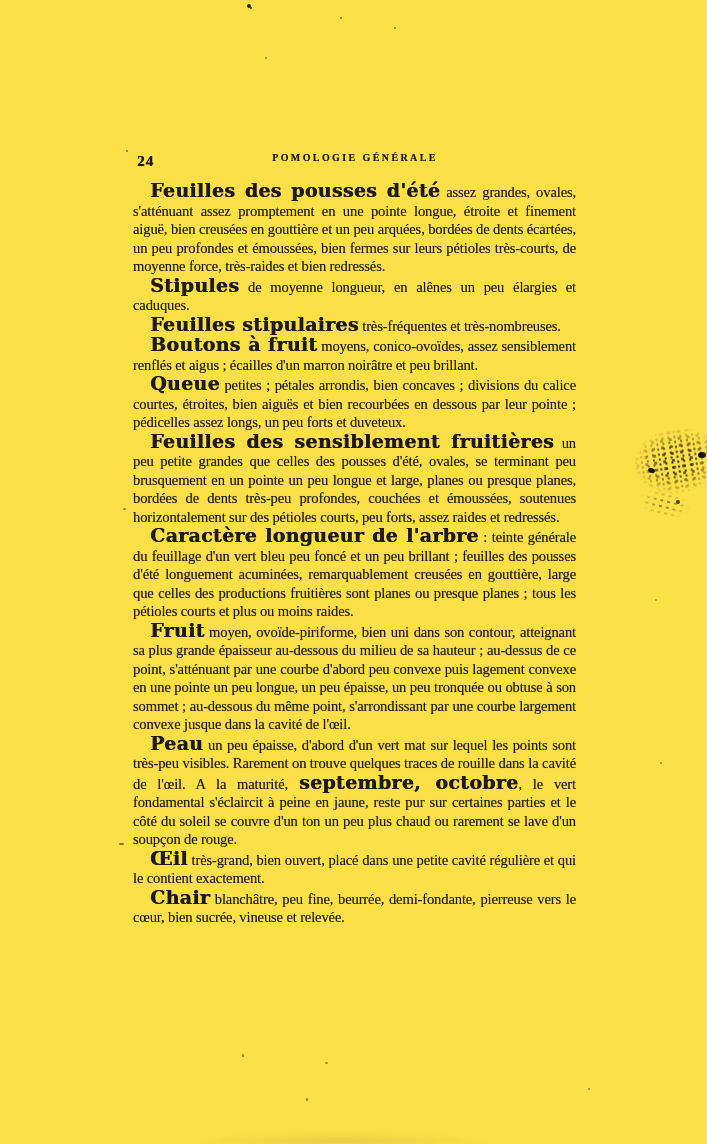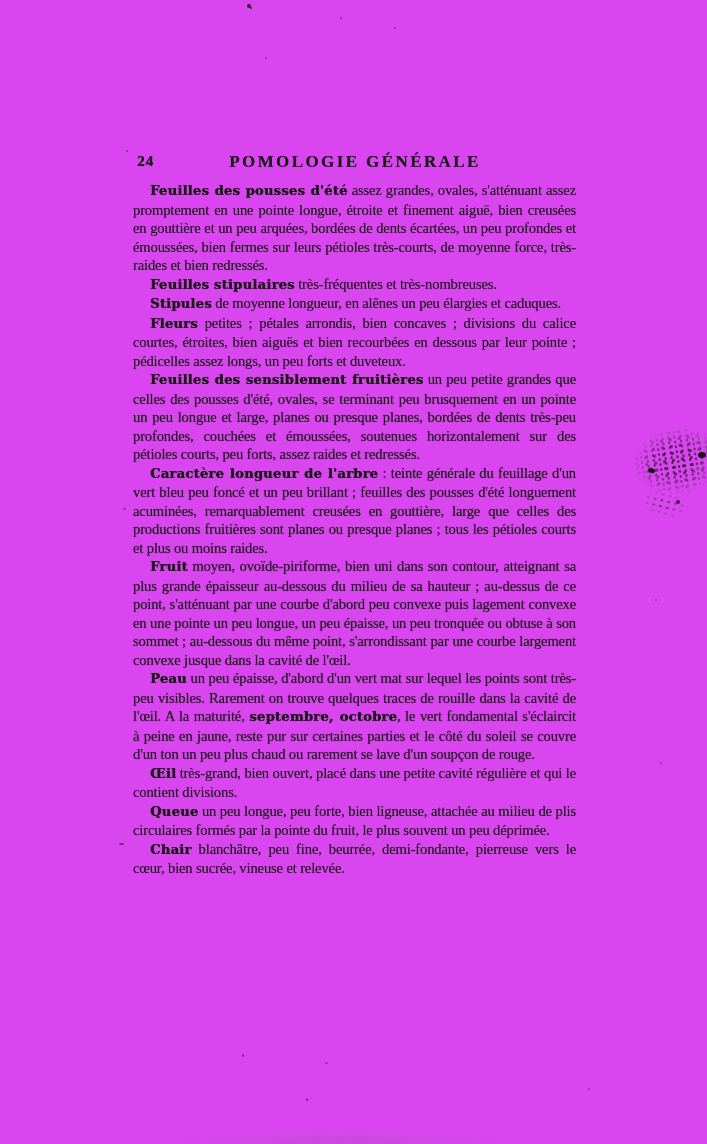--- a/index.html
+++ b/index.html
@@ -4,34 +4,34 @@
 <style>
   html,body{margin:0;padding:0;}
   body{
     width:707px;height:1144px;
     background:#ffffff;
     font-family:"Liberation Serif","DejaVu Serif",serif;
     overflow:hidden;
   }
   .page{
     position:relative;width:707px;height:1144px;
-    background:#d946ef;overflow:hidden;color:#1c1b19;
+    background:#fde047;overflow:hidden;color:#1c1b19;
   }
   
   .header{
     position:absolute;top:152px;left:133px;width:444px;height:22px;
   }
   .folio{
     position:absolute;left:4px;top:1px;
     font-size:15px;font-weight:bold;letter-spacing:1px;
     text-shadow:0.4px 0 0 currentColor;
   }
   .running-title{
     text-align:center;
-    font-size:17px;font-weight:bold;letter-spacing:2.4px;
+    font-size:10px;font-weight:bold;letter-spacing:2.4px;
     text-shadow:0 0 0.4px rgba(20,20,20,.65);
   }
   
   .text-block{
     position:absolute;top:181px;left:133px;width:443px;
   }
   .para{
     margin:0;
     text-indent:17px;
     text-align:justify;
@@ -39,21 +39,21 @@
     letter-spacing:-0.15px;
     color:#1c1b19;
     text-shadow:0 0 0.3px rgba(25,24,22,.5);
   }
   .para.smudged{
     text-shadow:0 0 0.7px rgba(30,28,25,.55);
   }
   .lead{
     font-family:"DejaVu Serif","Liberation Serif",serif;
     font-weight:bold;
-    font-size:13px;
+    font-size:19px;
     letter-spacing:0.3px;
     text-shadow:0.5px 0 0 currentColor;
   }
   
   .ink-stain{
     position:absolute;top:422px;right:-10px;width:112px;height:104px;
     background-image:
       radial-gradient(rgba(12,12,12,.95) 28%, rgba(12,12,12,0) 34%),
       radial-gradient(rgba(20,20,20,.8) 24%, rgba(20,20,20,0) 30%);
     background-size:6px 5px, 9px 7px;
@@ -104,38 +104,38 @@
 
   <div class="header">
     <span class="folio">24</span>
     <div class="running-title">POMOLOGIE GÉNÉRALE</div>
   </div>
 
   <div class="text-block">
 
     <p class="para"><b class="lead">Feuilles des pousses d'été</b><span> assez grandes, ovales, s'atténuant assez promptement en une pointe longue, étroite et finement aiguë, bien creusées en gouttière et un peu arquées, bordées de dents écartées, un peu profondes et émoussées, bien fermes sur leurs pétioles très-courts, de moyenne force, très-raides et bien redressés.</span></p>
 
+    <p class="para"><b class="lead">Stipules</b><span> de moyenne longueur, en alênes un peu élargies et caduques.</span></p>
+
     <p class="para"><b class="lead">Feuilles stipulaires</b><span> très-fréquentes et très-nombreuses.</span></p>
 
-    <p class="para"><b class="lead">Stipules</b><span> de moyenne longueur, en alênes un peu élargies et caduques.</span></p>
+    <p class="para"><b class="lead">Boutons à fruit</b><span> moyens, conico-ovoïdes, assez sensiblement renflés et aigus ; écailles d'un marron noirâtre et peu brillant.</span></p>
 
-
-    <p class="para"><b class="lead">Fleurs</b><span> petites ; pétales arrondis, bien concaves ; divisions du calice courtes, étroites, bien aiguës et bien recourbées en dessous par leur pointe ; pédicelles assez longs, un peu forts et duveteux.</span></p>
+    <p class="para"><b class="lead">Queue</b><span> petites ; pétales arrondis, bien concaves ; divisions du calice courtes, étroites, bien aiguës et bien recourbées en dessous par leur pointe ; pédicelles assez longs, un peu forts et duveteux.</span></p>
 
     <p class="para smudged"><b class="lead">Feuilles des sensiblement fruitières</b><span> un peu petite grandes que celles des pousses d'été, ovales, se terminant peu brusquement en un pointe un peu longue et large, planes ou presque planes, bordées de dents très-peu profondes, couchées et émoussées, soutenues horizontalement sur des pétioles courts, peu forts, assez raides et redressés.</span></p>
 
     <p class="para smudged"><b class="lead">Caractère longueur de l'arbre</b><span> : teinte générale du feuillage d'un vert bleu peu foncé et un peu brillant ; feuilles des pousses d'été longuement acuminées, remarquablement creusées en gouttière, large que celles des productions fruitières sont planes ou presque planes ; tous les pétioles courts et plus ou moins raides.</span></p>
 
     <p class="para smudged"><b class="lead">Fruit</b><span> moyen, ovoïde-piriforme, bien uni dans son contour, atteignant sa plus grande épaisseur au-dessous du milieu de sa hauteur ; au-dessus de ce point, s'atténuant par une courbe d'abord peu convexe puis lagement convexe en une pointe un peu longue, un peu épaisse, un peu tronquée ou obtuse à son sommet ; au-dessous du même point, s'arrondissant par une courbe largement convexe jusque dans la cavité de l'œil.</span></p>
 
     <p class="para smudged"><b class="lead">Peau</b><span> un peu épaisse, d'abord d'un vert mat sur lequel les points sont très-peu visibles. Rarement on trouve quelques traces de rouille dans la cavité de l'œil. A la maturité, </span><b class="lead">septembre, octobre</b><span>, le vert fondamental s'éclaircit à peine en jaune, reste pur sur certaines parties et le côté du soleil se couvre d'un ton un peu plus chaud ou rarement se lave d'un soupçon de rouge.</span></p>
 
-    <p class="para"><b class="lead">Œil</b><span> très-grand, bien ouvert, placé dans une petite cavité régulière et qui le contient divisions.</span></p>
+    <p class="para"><b class="lead">Œil</b><span> très-grand, bien ouvert, placé dans une petite cavité régulière et qui le contient exactement.</span></p>
 
-    <p class="para"><b class="lead">Queue</b><span> un peu longue, peu forte, bien ligneuse, attachée au milieu de plis circulaires formés par la pointe du fruit, le plus souvent un peu déprimée.</span></p>
 
     <p class="para"><b class="lead">Chair</b><span> blanchâtre, peu fine, beurrée, demi-fondante, pierreuse vers le cœur, bien sucrée, vineuse et relevée.</span></p>
 
   </div>
 
   <div class="ink-stain"></div>
   <div class="ink-stain-tail"></div>
   <div class="blob b1"></div>
   <div class="blob b2"></div>
   <div class="blob b3"></div>

